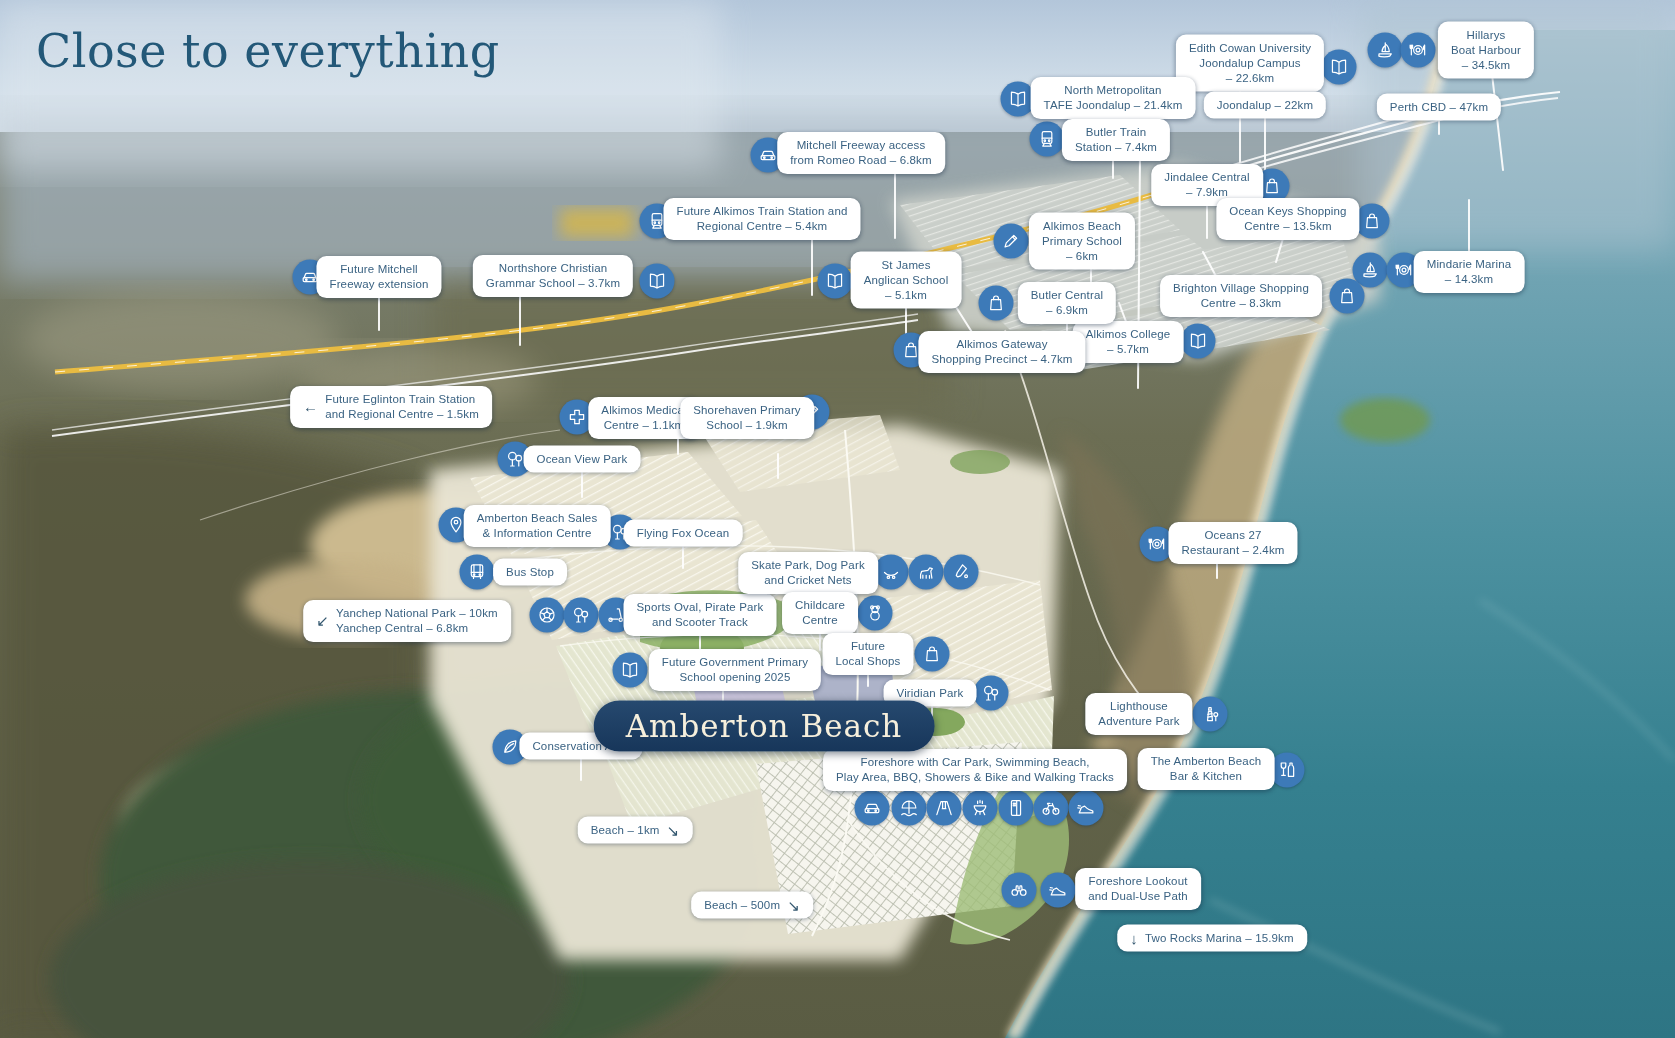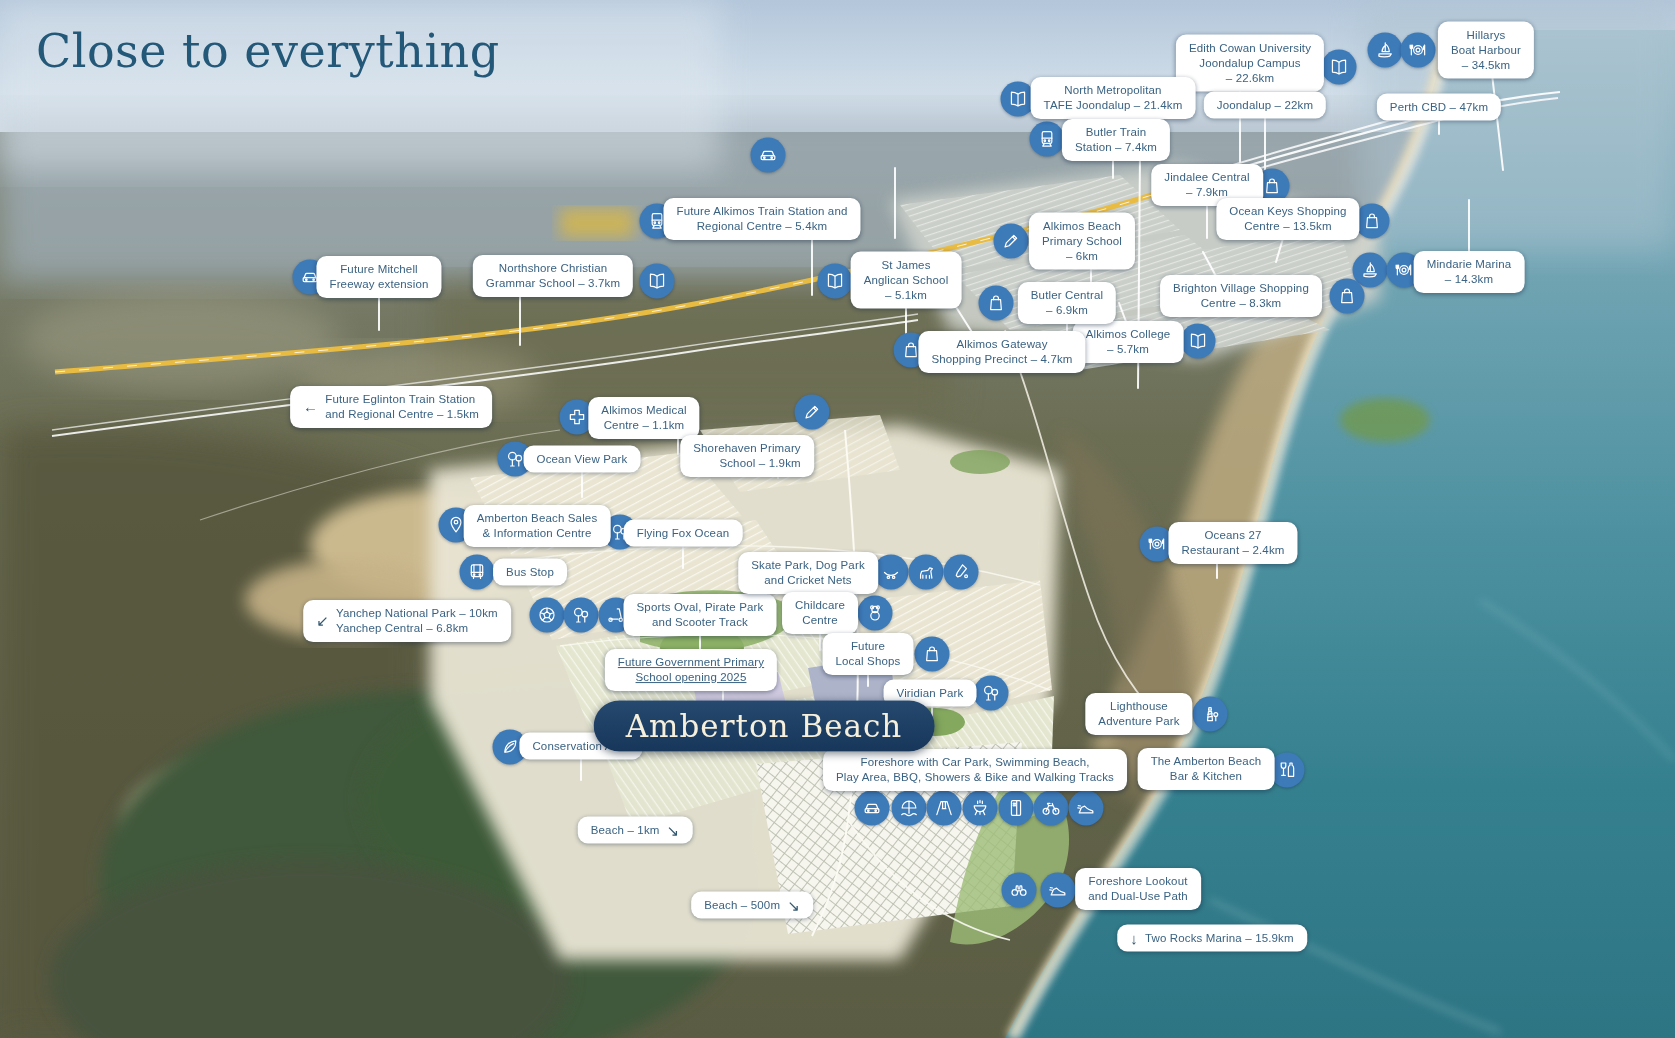--- a/index.html
+++ b/index.html
@@ -238,20 +238,22 @@
       <div class="pill" style="left: 1116px; top: 140px;"><span>Butler Train
 Station – 7.4km</span></div>
       <div class="pin" style="left: 768px; top: 155px;">
         <svg viewBox="0 0 24 24" aria-hidden="true">
           <path d="M5.2 13.2l1.6-4.4c.2-.6.8-1 1.4-1h7.6c.6 0 1.2.4 1.4 1l1.6 4.4"></path>
           <rect x="4.2" y="12.6" width="15.6" height="4.6" rx="1.2"></rect>
           <circle cx="7.8" cy="15" r="0.9"></circle>
           <circle cx="16.2" cy="15" r="0.9"></circle>
         </svg>
       </div>
+      <div class="pill" style="left: 861px; top: 153px;"><span>Mitchell Freeway access
+from Romeo Road – 6.8km</span></div>
       <div class="pin" style="left: 1272px; top: 186px;">
         <svg viewBox="0 0 24 24" aria-hidden="true">
           <path d="M6.8 8.2h10.4l.9 11.3H5.9L6.8 8.2z"></path>
           <path d="M9.2 8.2V6.8a2.8 2.8 0 015.6 0v1.4"></path>
         </svg>
       </div>
       <div class="pill" style="left: 1207px; top: 185px;"><span>Jindalee Central
 – 7.9km</span></div>
       <div class="pin" style="left: 1372px; top: 221px;">
         <svg viewBox="0 0 24 24" aria-hidden="true">
@@ -360,21 +362,21 @@
         </svg>
       </div>
       <div class="pill" style="left: 644px; top: 418px;"><span>Alkimos Medical
 Centre – 1.1km</span></div>
       <div class="pin" style="left: 812px; top: 412px;">
         <svg viewBox="0 0 24 24" aria-hidden="true">
           <path d="M5.2 18.8l1.4-4.6 8.6-8.6 3.2 3.2-8.6 8.6-4.6 1.4z"></path>
           <path d="M13.6 7.2l3.2 3.2"></path>
         </svg>
       </div>
-      <div class="pill" style="left: 747px; top: 456px; text-align: right;"><span>Shorehaven Primary
+      <div class="pill" style="left: 747px; top: 418px;"><span>Shorehaven Primary
 School – 1.9km</span></div>
       <div class="pin" style="left: 515px; top: 459px;">
         <svg viewBox="0 0 24 24" aria-hidden="true">
           <circle cx="9" cy="8.8" r="4.3"></circle>
           <path d="M9 13.1V20M7 20h4"></path>
           <circle cx="16.3" cy="11" r="3.2"></circle>
           <path d="M16.3 14.2V20"></path>
         </svg>
       </div>
       <div class="pill" style="left: 582px; top: 459px;"><span>Ocean View Park</span></div>
@@ -469,21 +471,21 @@
           <path d="M9.2 8.2V6.8a2.8 2.8 0 015.6 0v1.4"></path>
         </svg>
       </div>
       <div class="pill" style="left: 868px; top: 654px;"><span>Future
 Local Shops</span></div>
       <div class="pin" style="left: 630px; top: 670px;">
         <svg viewBox="0 0 24 24" aria-hidden="true">
           <path d="M12 6.5C10 4.8 7.3 4.2 4.5 4.2v13.6c2.8 0 5.5.6 7.5 2.2 2-1.6 4.7-2.2 7.5-2.2V4.2c-2.8 0-5.5.6-7.5 2.3v13.5"></path>
         </svg>
       </div>
-      <div class="pill" style="left: 691px; top: 670px; text-decoration: underline;"><span>Future Government Primary
+      <div class="pill" style="left: 735px; top: 670px;"><span>Future Government Primary
 School opening 2025</span></div>
       <div class="pin" style="left: 991px; top: 693px;">
         <svg viewBox="0 0 24 24" aria-hidden="true">
           <circle cx="9" cy="8.8" r="4.3"></circle>
           <path d="M9 13.1V20M7 20h4"></path>
           <circle cx="16.3" cy="11" r="3.2"></circle>
           <path d="M16.3 14.2V20"></path>
         </svg>
       </div>
       <div class="pill" style="left: 930px; top: 693px;"><span>Viridian Park</span></div>

